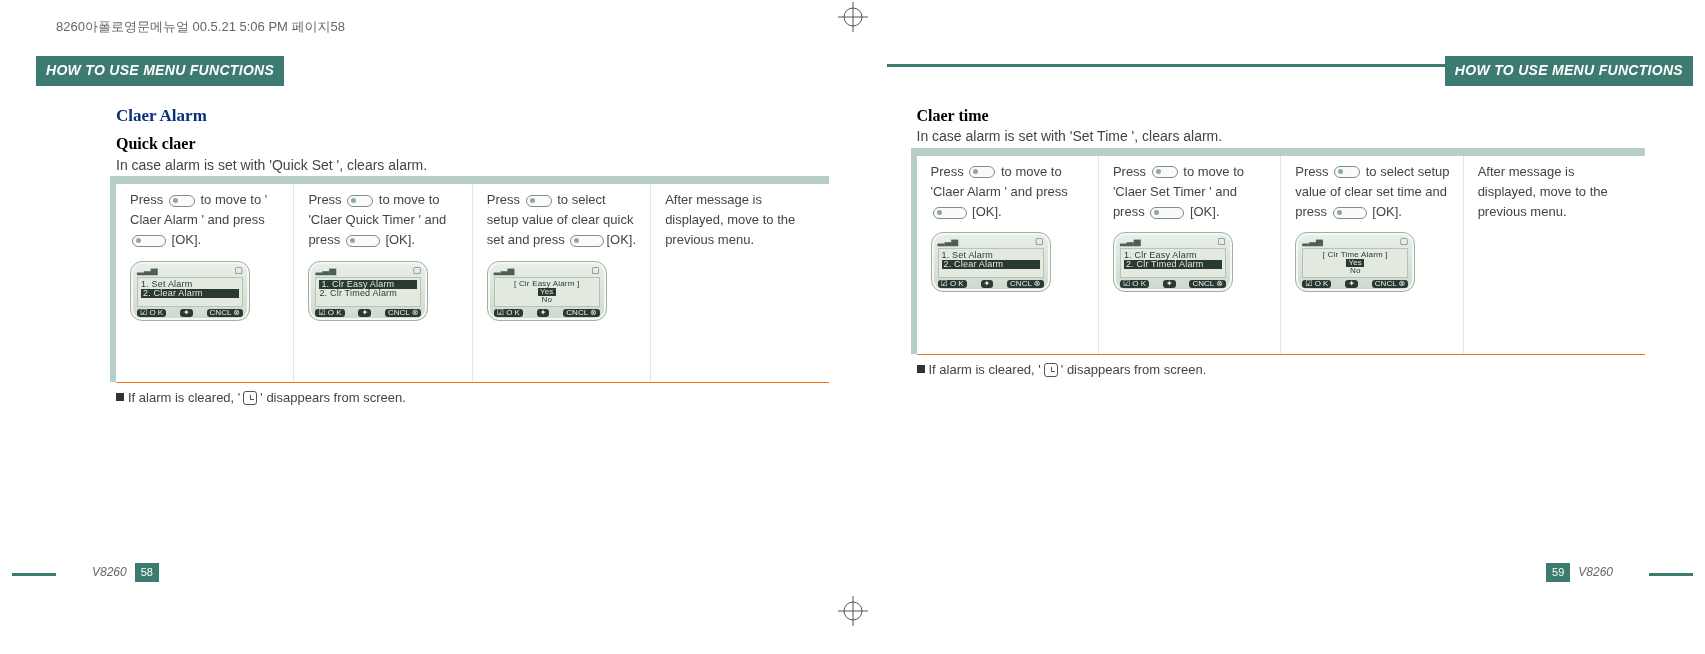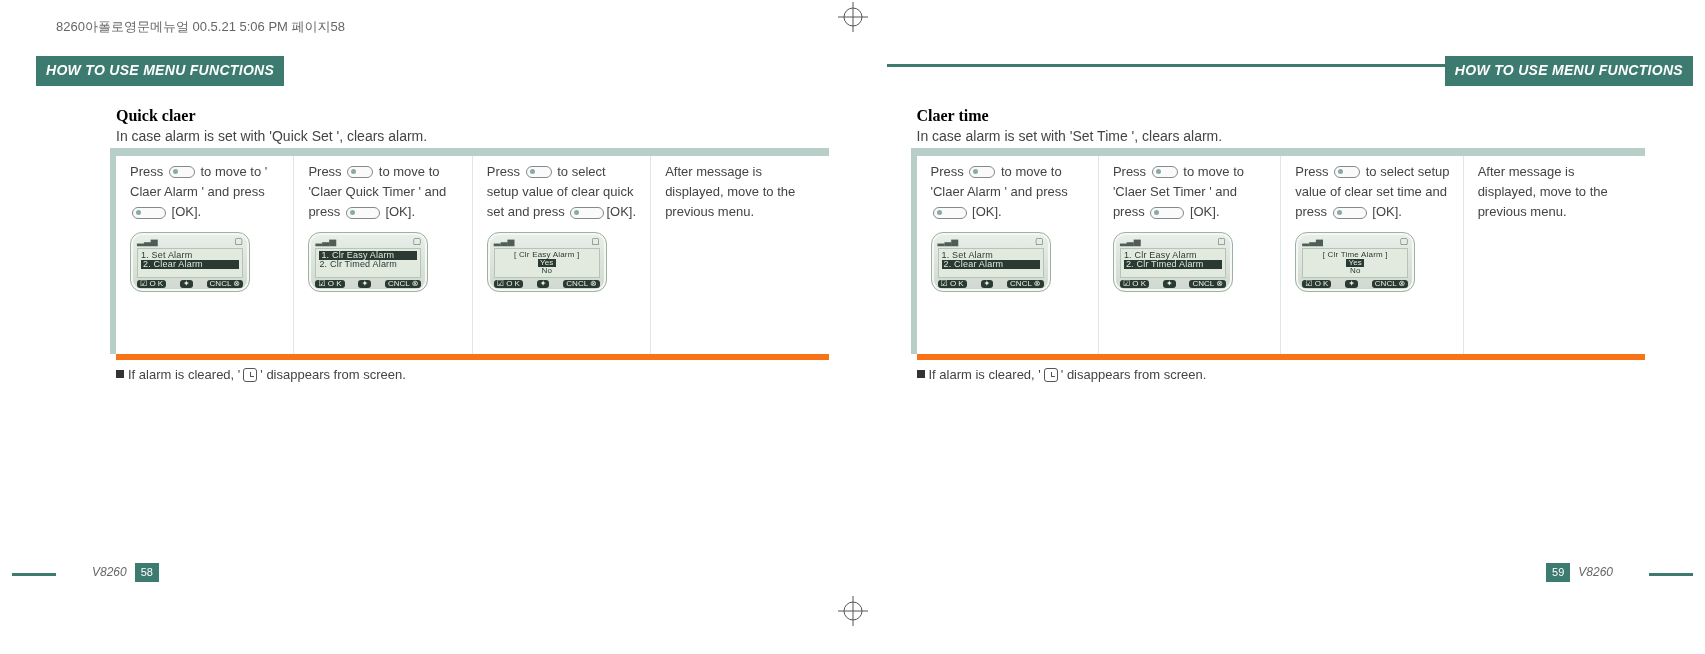--- a/index.html
+++ b/index.html
@@ -67,21 +67,21 @@
     padding-left:56px;
   }
   .page.right .content{padding-left:40px}
 
   .h1{color:var(--blue);font:700 17px/1.2 "Times New Roman",serif;margin:0 0 8px}
   .h2{color:#000;font:700 16px/1.2 "Times New Roman",serif;margin:0 0 2px}
   .intro{font:14px/1.4 Arial,sans-serif;color:#444;margin:0 0 6px}
 
   .steps{
     display:flex;align-items:flex-start;border-top:1px solid #c7d6d2;
-    border-bottom:6px solid #f97316;
+    border-bottom:1px solid #f97316;
     position:relative;
   }
 
   
   .steps::before{
     content:"";position:absolute;left:-6px;top:-6px;width:8px;height:calc(100% + 6px);background:var(--shadow);
   }
   .steps::after{
     content:"";position:absolute;left:-6px;top:-6px;height:8px;width:calc(100% + 6px);background:var(--shadow);
   }
@@ -172,20 +172,21 @@
 
 <div class="spread">
 
   <div class="page left">
     <div class="tabbar">
       <div class="tab">HOW TO USE MENU FUNCTIONS</div>
 
     </div>
 
     <div class="content">
+      <p class="h1">Claer Alarm</p>
       <p class="h2">Quick claer</p>
       <p class="intro">
         <span>In case alarm is set with  </span><span>'Quick Set '</span><span>, clears alarm.</span>
       </p>
 
       <div class="steps">
           <div class="steps-inner" id="steps-left">
             <div class="step">
               <p>Press <span class="btn-icon"></span> to move to  ' Claer Alarm ' and press <span class="btn-icon long"></span> [OK].</p>
               <div class="lcd ">

